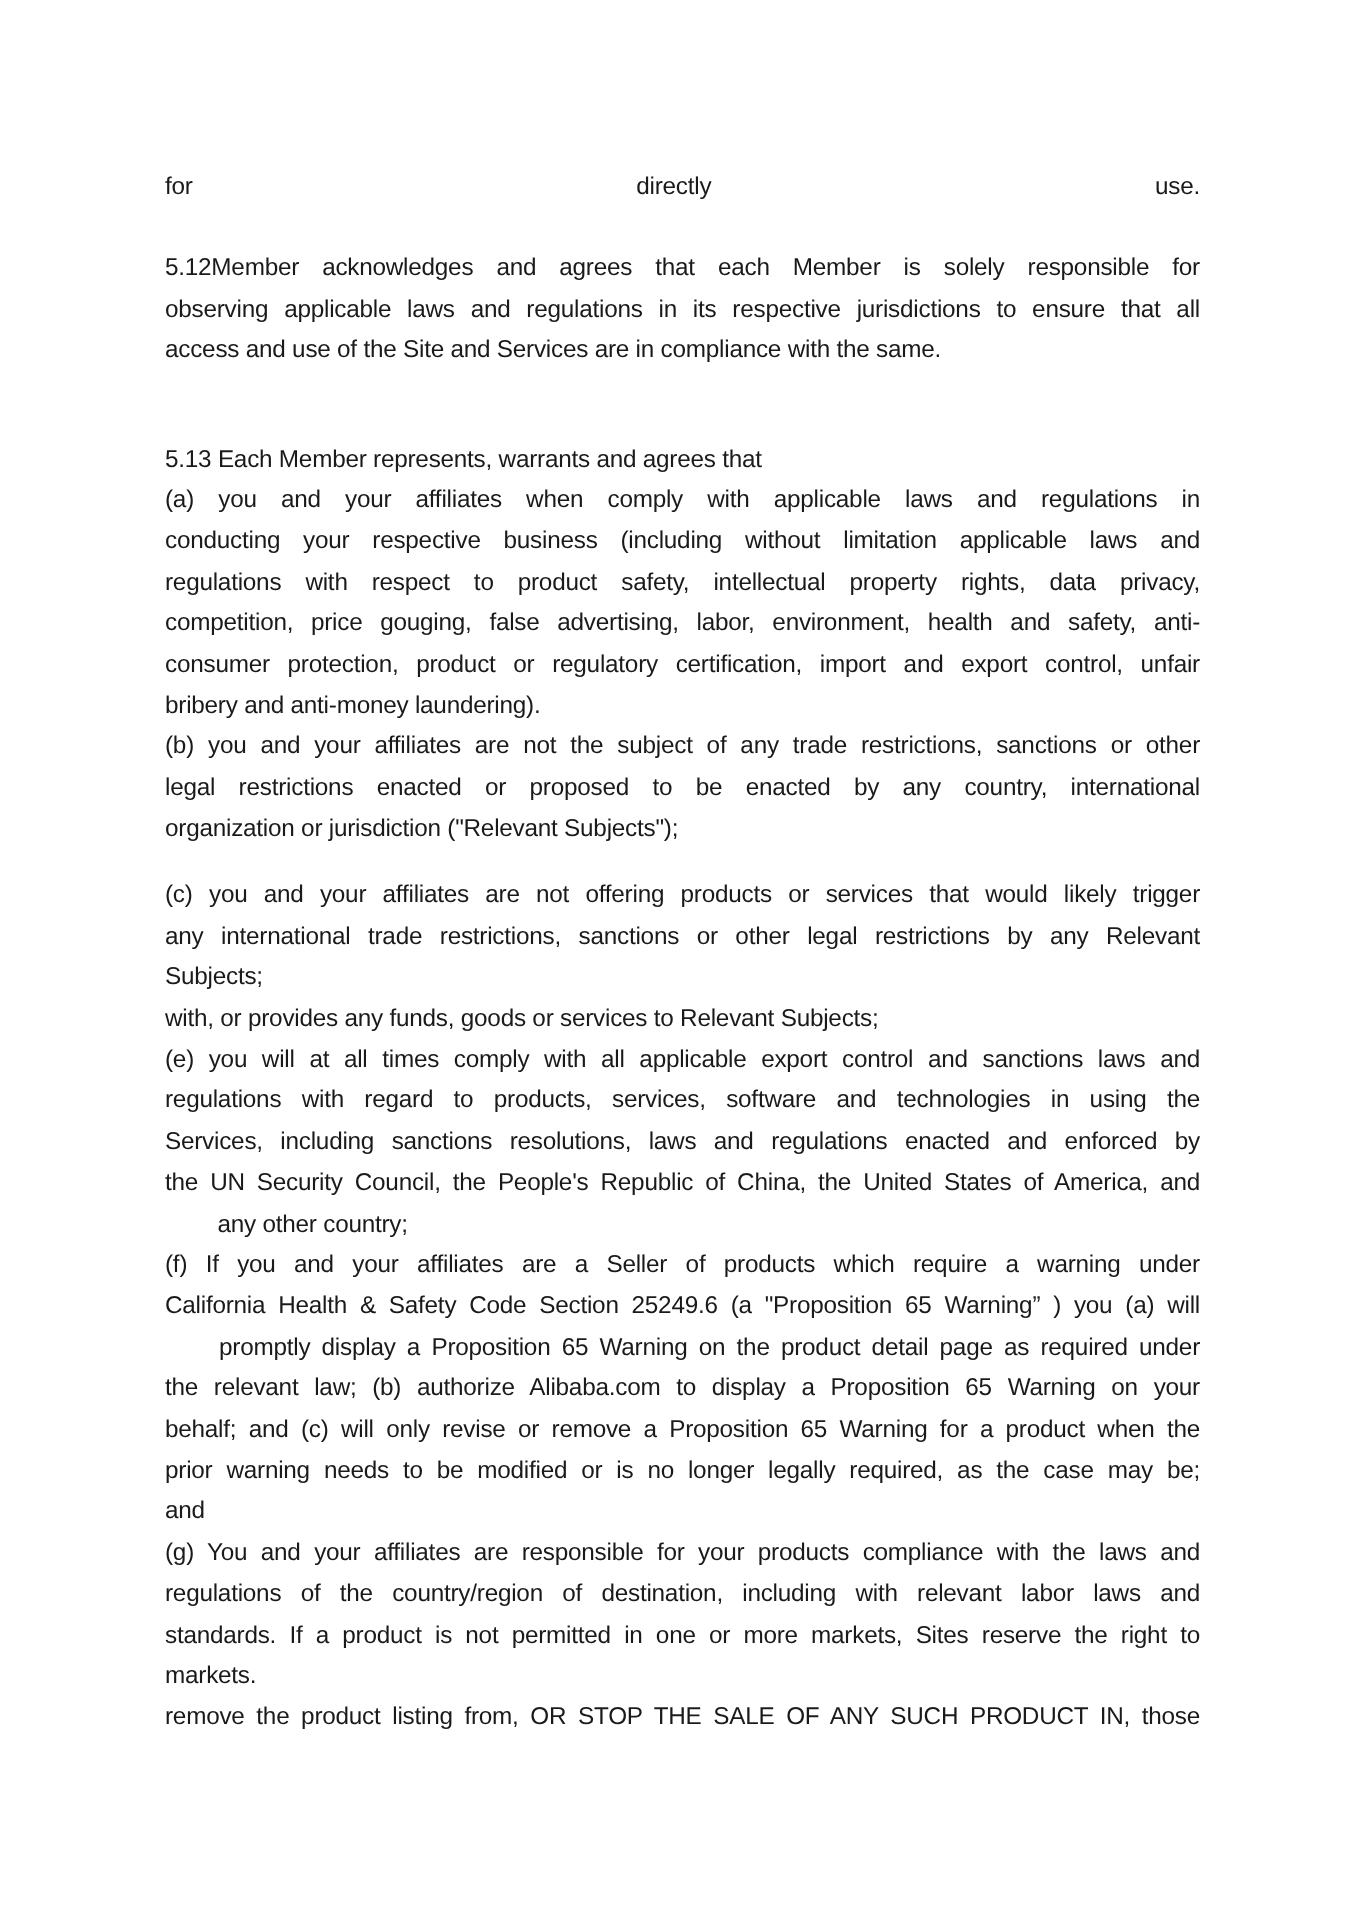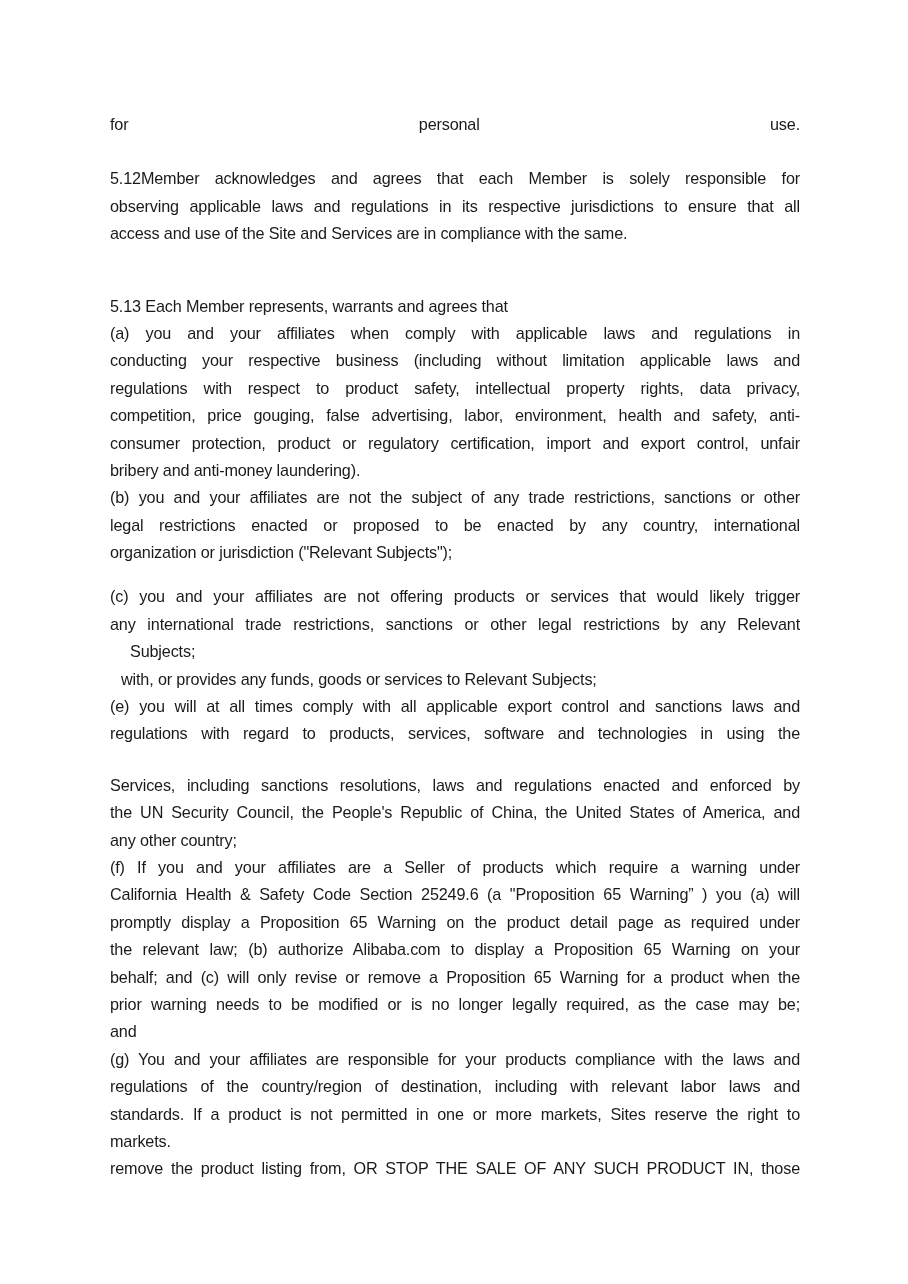--- a/index.html
+++ b/index.html
@@ -38,21 +38,21 @@
     .gap-1 { height: 27px; }
     .gap-2 { height: 45px; }
     .para { display: block; }
   </style>
 </head>
 <body>
 
 <div class="page">
 
   <div class="para">
-    <span class="line" style="white-space: normal; overflow: hidden;">for personal use.</span>
+    <span class="line" style="white-space: normal; overflow: hidden;">for directly use.</span>
   </div>
 
   <div class="gap-1"></div>
 
   <div class="para">
     <span class="line" style="white-space: normal; overflow: hidden;">5.12Member acknowledges and agrees that each Member is solely responsible for</span>
     <span class="line" style="white-space: normal; overflow: hidden;">observing applicable laws and regulations in its respective jurisdictions to ensure that all</span>
     <span class="line last" style="white-space: normal; overflow: hidden;">access and use of the Site and Services are in compliance with the same.</span>
   </div>
 
@@ -72,39 +72,39 @@
 
     <div class="para">
       <span class="line" style="white-space: normal; overflow: hidden;">(b)     you and your affiliates are not the subject of any trade restrictions, sanctions or other</span>
       <span class="line" style="white-space: normal; overflow: hidden;">legal restrictions enacted or proposed to be enacted by any country, international</span>
       <span class="line last" style="white-space: normal; overflow: hidden;">organization or jurisdiction ("Relevant Subjects");</span>
     </div>
 
     <div class="para">
       <span class="line" style="white-space: normal; overflow: hidden; margin-top: 17px;">(c)     you and your affiliates are not offering products or services that would likely trigger</span>
       <span class="line" style="white-space: normal; overflow: hidden;">any international trade restrictions, sanctions or other legal restrictions by any Relevant</span>
-      <span class="line last" style="white-space: normal; overflow: hidden; margin-left: 20px;">Subjects;</span>
+      <span class="line last" style="white-space: normal; overflow: hidden;">Subjects;</span>
     </div>
 
     <div class="para">
-      <span class="line last" style="white-space: normal; overflow: hidden; margin-left: 11px;">with, or provides any funds, goods or services to Relevant Subjects;</span>
+      <span class="line last" style="white-space: normal; overflow: hidden;">with, or provides any funds, goods or services to Relevant Subjects;</span>
     </div>
 
     <div class="para">
       <span class="line" style="white-space: normal; overflow: hidden;">(e)     you will at all times comply with all applicable export control and sanctions laws and</span>
       <span class="line" style="white-space: normal; overflow: hidden;">regulations with regard to products, services, software and technologies in using the</span>
-      <span class="line" style="white-space: normal; overflow: hidden; margin-top: 24px;">Services, including sanctions resolutions, laws and regulations enacted and enforced by</span>
+      <span class="line" style="white-space: normal; overflow: hidden;">Services, including sanctions resolutions, laws and regulations enacted and enforced by</span>
       <span class="line" style="white-space: normal; overflow: hidden;">the UN Security Council, the People's Republic of China, the United States of America, and</span>
-      <span class="line last" style="white-space: normal; overflow: hidden;">any other country;</span>
+      <span class="line last" style="white-space: normal; overflow: hidden; margin-left: 35px;">any other country;</span>
     </div>
 
     <div class="para">
       <span class="line" style="white-space: normal; overflow: hidden;">(f)  If you and your affiliates are a Seller of products which require a warning under</span>
       <span class="line" style="white-space: normal; overflow: hidden;">California Health &amp; Safety Code Section 25249.6 (a "Proposition 65 Warning”  ) you (a) will</span>
-      <span class="line" style="white-space: normal; overflow: hidden;">promptly display a Proposition 65 Warning on the product detail page as required under</span>
+      <span class="line" style="white-space: normal; overflow: hidden; margin-left: 36px;">promptly display a Proposition 65 Warning on the product detail page as required under</span>
       <span class="line" style="white-space: normal; overflow: hidden;">the relevant law; (b) authorize Alibaba.com to display a Proposition 65 Warning on your</span>
       <span class="line" style="white-space: normal; overflow: hidden;">behalf; and (c) will only revise or remove a Proposition 65 Warning for a product when the</span>
       <span class="line" style="white-space: normal; overflow: hidden;">prior warning needs to be modified or is no longer legally required, as the case may be;</span>
       <span class="line last" style="white-space: normal; overflow: hidden;">and</span>
     </div>
 
     <div class="para">
       <span class="line" style="white-space: normal; overflow: hidden;">(g) You and your affiliates are responsible for your products compliance with the laws and</span>
       <span class="line" style="white-space: normal; overflow: hidden;">regulations of the country/region of destination, including with relevant labor laws and</span>
       <span class="line" style="white-space: normal; overflow: hidden;">standards. If a product is not permitted in one or more markets, Sites reserve the right to</span>

